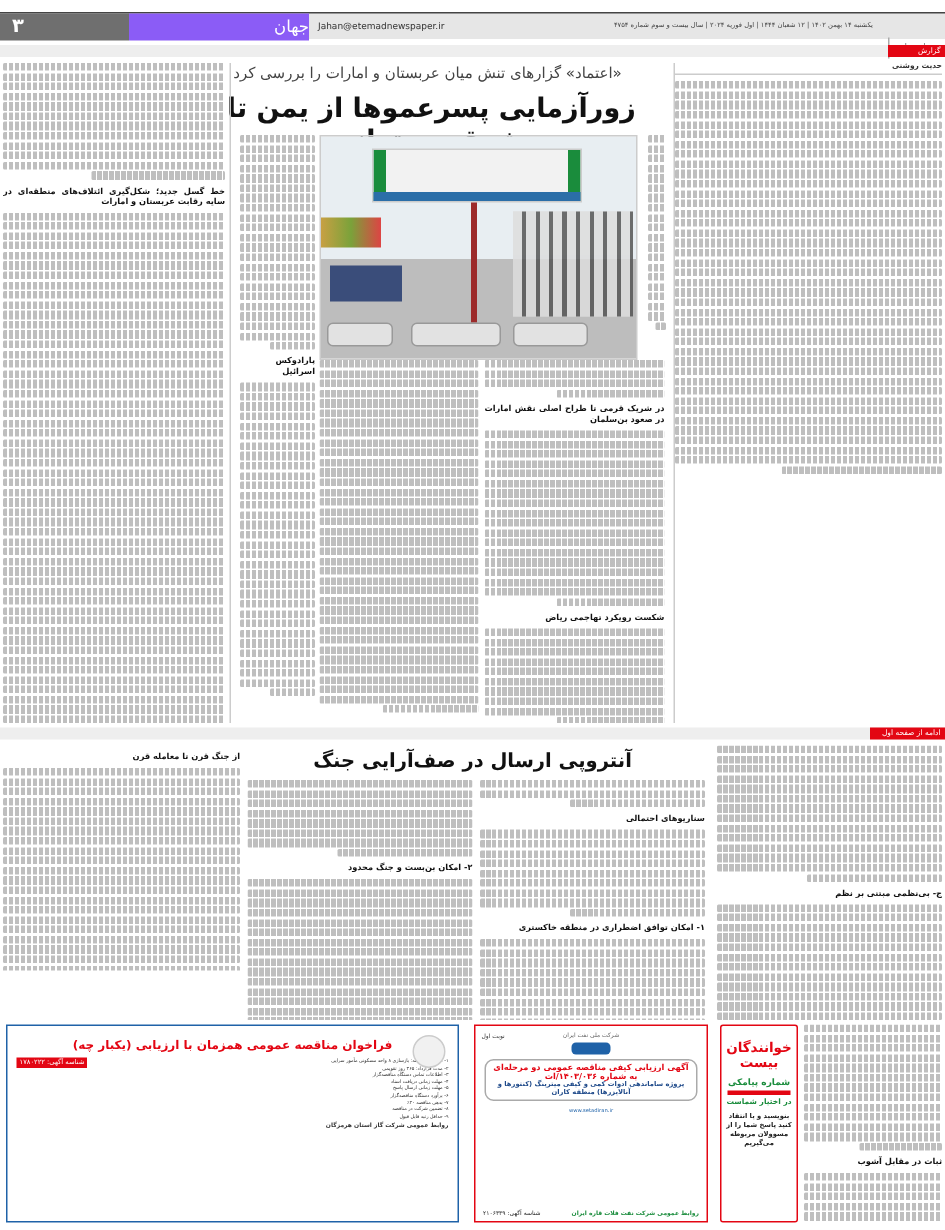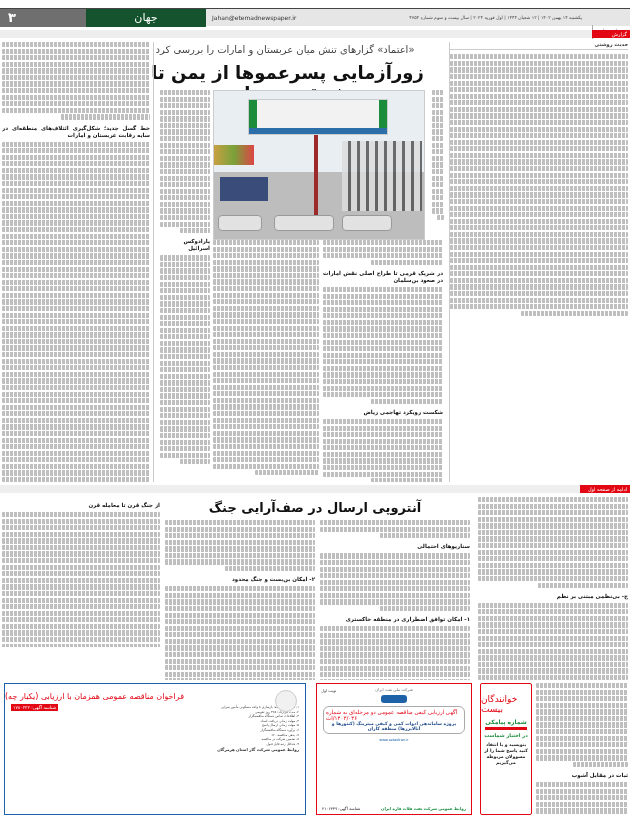--- a/index.html
+++ b/index.html
@@ -1,21 +1,21 @@
 <!DOCTYPE html>
 <html><head>
 <meta charset="utf-8">
 <style>
   * { box-sizing: border-box; margin: 0; padding: 0; }
   html, body { width: 630px; height: 820px; background: #ffffff; overflow: hidden; }
   body { font-family: "DejaVu Sans", sans-serif; color: #222; position: relative; direction: rtl; }
 
   .header { position: absolute; top: 8px; left: 0; width: 630px; height: 18px; background: #e6e6e6; border-top: 1px solid #444; }
   .page-num { position: absolute; left: 0; top: 0; width: 86px; height: 18px; background: #6f6f6f; color: #fff; font-size: 13px; font-weight: bold; padding-left: 8px; line-height: 18px; text-align: left; direction: ltr; }
-  .section-name { position: absolute; left: 86px; top: 0; width: 120px; height: 18px; background: #14532d; color: #fff; font-size: 11px; line-height: 18px; text-align: center; }
+  .section-name { position: absolute; left: 86px; top: 0; width: 120px; height: 18px; background: #8b5cf6; color: #fff; font-size: 11px; line-height: 18px; }
   .email { position: absolute; left: 212px; top: 0; font-size: 6px; line-height: 18px; color: #333; direction: ltr; }
   .dateline { position: absolute; right: 48px; top: 0; font-size: 4.5px; line-height: 18px; color: #444; }
   .logo { position: absolute; right: 6px; top: 16px; width: 32px; height: 14px; font-size: 7px; color: #888; line-height: 14px; text-align: center; border-left: 1px solid #aaa; }
 
   .subbar { position: absolute; top: 30px; left: 0; width: 630px; height: 8px; background: #eee; }
   .tag-red { position: absolute; right: 0; top: 0; height: 8px; width: 38px; background: #e30613; color: #fff; font-size: 5px; line-height: 8px; padding-right: 3px; }
 
   .text-col { position: absolute; font-size: 3.6px; line-height: 5.2px; color: #555; text-align: justify; overflow: hidden; }
   .text-col .line { display: block; height: 5.2px; background: repeating-linear-gradient(90deg, #8a8a8a 0 3px, transparent 3px 4px); opacity: .55; margin-bottom: 1.4px; border-radius: 1px; }
   .subhead { font-size: 5.5px; font-weight: bold; color: #111; line-height: 7px; margin: 5px 0 3px; }
@@ -31,21 +31,21 @@
   .container { position: absolute; top: 86px; left: 6px; width: 48px; height: 24px; background: #3a4d7a; }
   .fruitsign { position: absolute; top: 54px; left: 0; width: 40px; height: 20px; background: linear-gradient(90deg,#c8a043,#7aa23a,#d44); }
   .car { position: absolute; bottom: 8px; height: 16px; background: #e2e2e2; border-radius: 4px; border: 1px solid #999; }
 
   .mid-bar { position: absolute; top: 485px; left: 0; width: 630px; height: 8px; background: #eee; }
   .mid-bar .tag-red { width: 50px; }
 
   .headline2 { position: absolute; top: 500px; left: 180px; width: 270px; text-align: center; font-size: 13px; font-weight: bold; color: #111; }
 
   .ad { position: absolute; border: 1.5px solid #e30613; background: #fff; overflow: hidden; }
-  .ad-title { color: #e30613; font-weight: normal; text-align: left; }
+  .ad-title { color: #e30613; font-weight: bold; text-align: center; }
   .ad-green { color: #1a8c3c; font-weight: bold; text-align: center; }
   .ad-body { font-size: 3.2px; line-height: 4.6px; color: #333; }
   .badge { background:#e30613; color:#fff; font-size:4.5px; padding:1px 2px; display:inline-block; }
   .divider-v { position: absolute; width: 1px; background: #ccc; }
 </style>
 </head>
 <body>
 
 <div class="header">
   <div class="page-num">۳</div>

